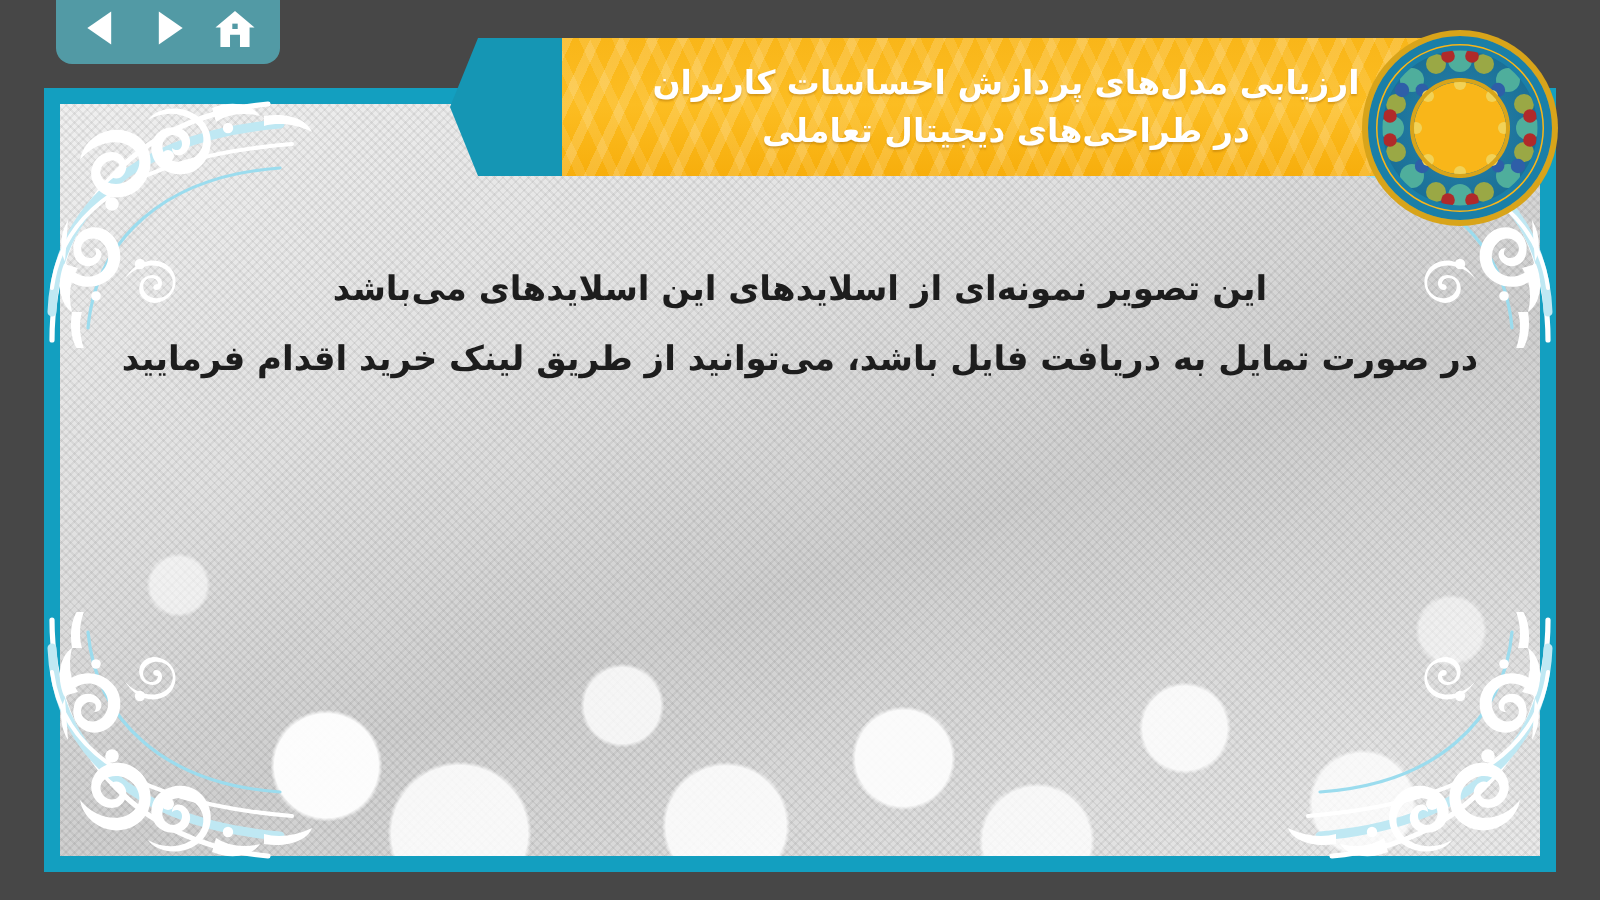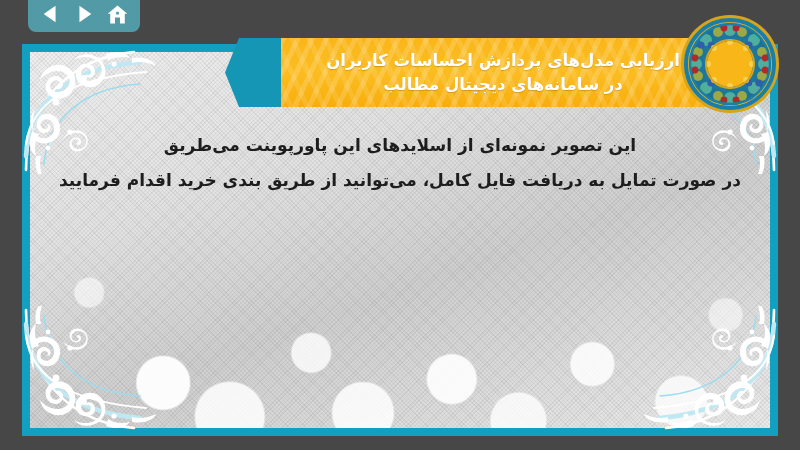--- a/index.html
+++ b/index.html
@@ -76,21 +76,20 @@
   #corner-tr { left: 628px; top: 44px;  transform: scaleX(-1); }
   #corner-bl { left: 22px;  top: 306px; transform: scaleY(-1); }
   #corner-br { left: 628px; top: 306px; transform: scale(-1,-1); }
 
   
   #title-banner {
     position: absolute;
     left: 225px; top: 19px;
     width: 500px; height: 69px;
     z-index: 30;
-    margin-top: 19px;
   }
   
   #title-tab {
     position: absolute;
     left: 0; top: 0;
     width: 58px; height: 69px;
     background: #1596b4;
     clip-path: polygon(14px 0, 100% 0, 100% 100%, 14px 100%, 0 50%);
   }
   #title-plate {
@@ -281,21 +280,21 @@
         <circle cx="48" cy="88" r="2.6"></circle>
         <circle cx="26" cy="104" r="2.4"></circle>
       </g>
     </svg>
   </div>
 
   <div id="title-banner">
     <div id="title-tab"></div>
     <div id="title-plate">
       <div class="title-line">ارزیابی مدل‌های پردازش احساسات کاربران</div>
-      <div class="title-line">در سامانه‌های دیجیتال مطالب</div>
+      <div class="title-line">در طراحی‌های دیجیتال تعاملی</div>
     </div>
   </div>
 
   <div id="medallion">
     <svg viewBox="0 0 102 102">
       <defs>
         <radialGradient id="mg" cx="50%" cy="50%" r="50%">
           <stop offset="0%" stop-color="#2a86ad"></stop>
           <stop offset="100%" stop-color="#1a6f96"></stop>
         </radialGradient>
@@ -354,17 +353,17 @@
           <circle cx="29" cy="51" r="3"></circle>
             <circle cx="35" cy="35" r="3"></circle>
         </g>
       </g>
       <circle cx="51" cy="51" r="40" fill="none" stroke="#1a7fa8" stroke-width="2.5"></circle>
       <circle cx="51" cy="51" r="24" fill="none" stroke="#d8a41a" stroke-width="2"></circle>
     </svg>
   </div>
 
   <div id="body-text">
-    <div class="body-line">این تصویر نمونه‌ای از اسلایدهای این پاورپوینت می‌طریق</div>
-    <div class="body-line">در صورت تمایل به دریافت فایل کامل، می‌توانید از طریق بندی خرید اقدام فرمایید</div>
+    <div class="body-line">این تصویر نمونه‌ای از اسلایدهای این اسلایدهای می‌باشد</div>
+    <div class="body-line">در صورت تمایل به دریافت فایل باشد، می‌توانید از طریق لینک خرید اقدام فرمایید</div>
   </div>
 
 </div>
 
 </body></html>

